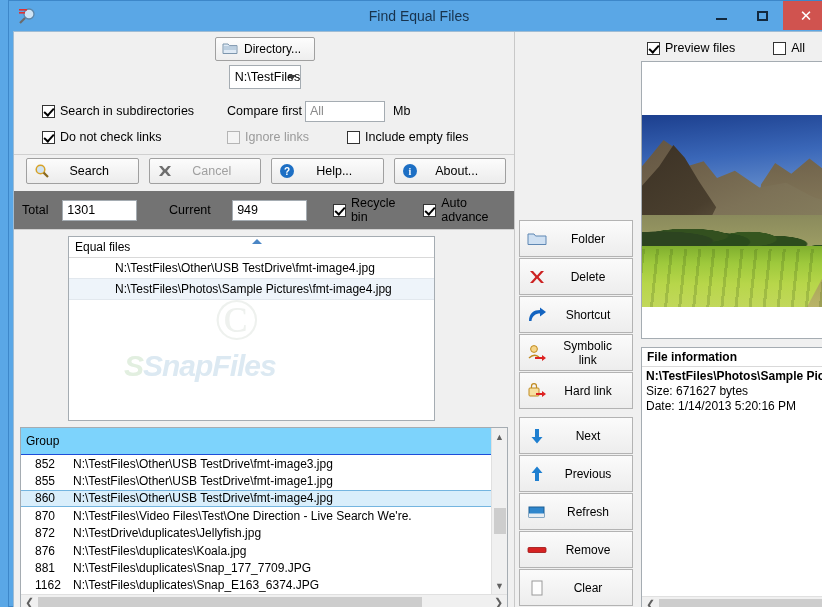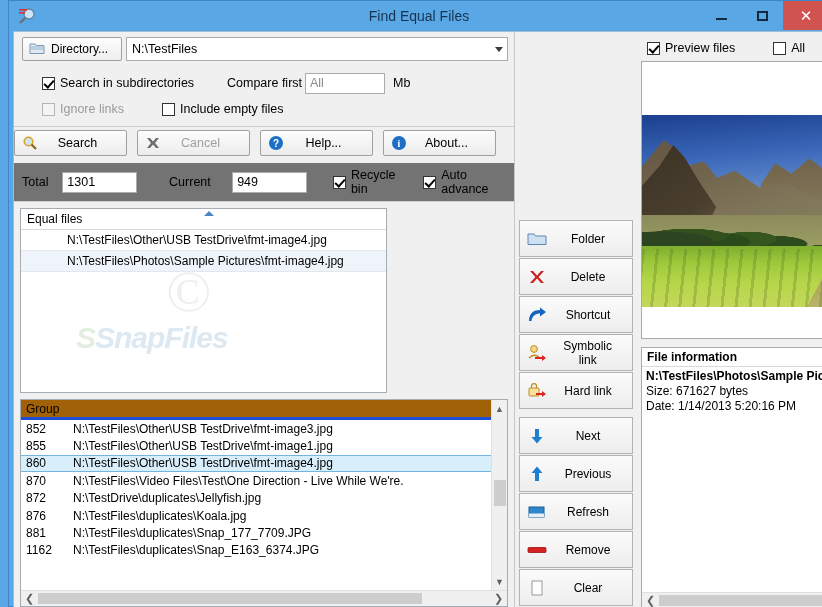--- a/index.html
+++ b/index.html
@@ -80,21 +80,21 @@
   .cb.disabled { color: #9a9a9a; }
   .cb.disabled .box { border-color: #b5b5b5; background: #f4f4f4; }
   .cb .box.checked::after {
     content: ""; position: absolute; left: 3px; top: 0px;
     width: 4px; height: 8px; border: solid #000;
     border-width: 0 2px 2px 0; transform: rotate(42deg);
   }
   .lbl { font-size: 12.5px; color: #000; }
 
   
-  .dirrow { display: flex; align-items: center; gap: 4px; padding: 5px 6px 3px 8px;}
+  .dirrow { display: flex; align-items: center; gap: 4px; padding: 5px 6px 3px 8px; flex-direction: column;}
   .btn-dir {
     width: 100px; height: 24px;
     background: linear-gradient(#fdfdfd,#eeeeee);
     border: 1px solid #a0a0a0; border-radius: 2px;
     display: flex; align-items: center; font-size: 12px; color: #000;
     cursor: default;
   }
   .btn-dir .ico { margin: 0 6px 0 6px; }
   .combo {
     height: 24px; background: #fff; border: 1px solid #a5acb2;
@@ -109,21 +109,21 @@
   .combo-path { flex: 1 1 auto; }
   .combo-filter { width: 90px; flex: 0 0 90px; }
 
   .txtbox {
     height: 21px; background: #fff; border: 1px solid #a5acb2;
     font-size: 12.5px; padding: 0 4px; line-height: 19px; color: #000;
   }
   .txtbox.ph { color: #8a8a8a; }
 
   
-  .bigbtns { display: flex; gap: 10px; padding: 3px 8px 7px 0; }
+  .bigbtns { display: flex; gap: 10px; padding: 3px 8px 7px 12px; }
   .bbtn {
     width: 113px; height: 26px;
     background: linear-gradient(#fcfcfc,#ececec);
     border: 1px solid #a0a0a0; border-radius: 2px;
     display: flex; align-items: center; justify-content: flex-start;
     font-size: 12.5px; color: #000; position: relative; cursor: default;
   }
   .bbtn .bico { width: 30px; display: flex; justify-content: center; align-items: center;}
   .bbtn .btxt { flex: 1 1 auto; text-align: center; padding-right: 16px;}
   .bbtn.disabled .btxt { color: #a0a0a0; }
@@ -164,31 +164,31 @@
     color: #dce9f2; letter-spacing: -1px;
   }
   .wm-s .green { color: #e2efe0; }
 
   .group-box {
     margin: 6px 6px 6px 6px; background: #fff;
     border: 1px solid #a5acb2; flex: 1 1 auto;
     display: flex; flex-direction: column; position: relative; overflow: hidden;
   }
   .gb-head {
-    display: flex; font-size: 12px; border-bottom: 3px solid #1d4ed8;
-    background: #a16207; height: 20px; align-items: center;
+    display: flex; font-size: 12px; border-bottom: 1px solid #1d4ed8;
+    background: #7dd3fc; height: 27px; align-items: center;
   }
   .gb-head .c1 { width: 47px; padding-left: 5px; }
   .gb-head .c2 { flex: 1 1 auto; padding-left: 5px; border-left: 1px solid #e3e3e3;}
   .gb-rows { flex: 1 1 auto; overflow: hidden; }
   .grow {
     display: flex; font-size: 12px; height: 17.4px; align-items: center;
     cursor: default; color: #000;
   }
-  .grow .g1 { width: 47px; padding-left: 5px; flex: 0 0 47px;}
+  .grow .g1 { width: 47px; padding-left: 14px; flex: 0 0 47px;}
   .grow .g2 { flex: 1 1 auto; padding-left: 5px; white-space: nowrap; overflow: hidden;}
   .grow.sel { background: #d9eefb; border-top: 1px solid #74b5e0; border-bottom: 1px solid #74b5e0; }
 
   
   .vsb {
     position: absolute; right: 0; top: 0; bottom: 0; width: 16px;
     background: #f0f0f0; border-left: 1px solid #e0e0e0;
     display: flex; flex-direction: column; justify-content: space-between;
   }
   .vsb .arr { height: 17px; display: flex; align-items: center; justify-content: center; font-size: 9px; color: #606060;}
@@ -341,20 +341,24 @@
         <div class="row">
           <label class="cb" style="width:185px">
             <span class="box checked"></span>
             <span>Search in subdirectories</span>
           </label>
           <span class="lbl" style="width:78px">Compare first</span>
           <span class="txtbox ph" style="width:80px">All</span>
           <span class="lbl" style="margin-left:8px">Mb</span>
         </div>
         <div class="row">
+          <label class="cb" style="width:185px">
+            <span class="box checked"></span>
+            <span>Do not check links</span>
+          </label>
           <label class="cb disabled" style="width:120px">
             <span class="box"></span>
             <span>Ignore links</span>
           </label>
           <label class="cb">
             <span class="box"></span>
             <span>Include empty files</span>
           </label>
         </div>
       </div>
@@ -405,21 +409,21 @@
         <label class="cb" style="margin-left:26px">
           <span class="box checked"></span>
           <span>Recycle bin</span>
         </label>
         <label class="cb" style="margin-left:18px">
           <span class="box checked"></span>
           <span>Auto advance</span>
         </label>
       </div>
 
-      <div style="display:flex; flex-direction:row;">
+      <div style="display:flex; flex-direction:row;padding-left:48px;">
         <div style="width:379px">
           <div class="equal-box">
             <div class="equal-head">
               <span>Equal files</span>
               <span class="sort-mark"></span>
             </div>
             <div class="eq-item">N:\TestFiles\Other\USB TestDrive\fmt-image4.jpg</div>
             <div class="eq-item sel">N:\TestFiles\Photos\Sample Pictures\fmt-image4.jpg</div>
             <div class="watermark">
               <span class="wm-c">©</span>
@@ -444,21 +448,21 @@
             <div class="grow">
               <span class="g1">855</span>
               <span class="g2">N:\TestFiles\Other\USB TestDrive\fmt-image1.jpg</span>
             </div>
             <div class="grow sel">
               <span class="g1">860</span>
               <span class="g2">N:\TestFiles\Other\USB TestDrive\fmt-image4.jpg</span>
             </div>
             <div class="grow">
               <span class="g1">870</span>
-              <span class="g2">N:\TestFiles\Video Files\Test\One Direction - Live While We're.</span>
+              <span class="g2">N:\TestFiles\Video Files\Test\One Direction - Live Search We're.</span>
             </div>
             <div class="grow">
               <span class="g1">872</span>
               <span class="g2">N:\TestDrive\duplicates\Jellyfish.jpg</span>
             </div>
             <div class="grow">
               <span class="g1">876</span>
               <span class="g2">N:\TestFiles\duplicates\Koala.jpg</span>
             </div>
             <div class="grow">

